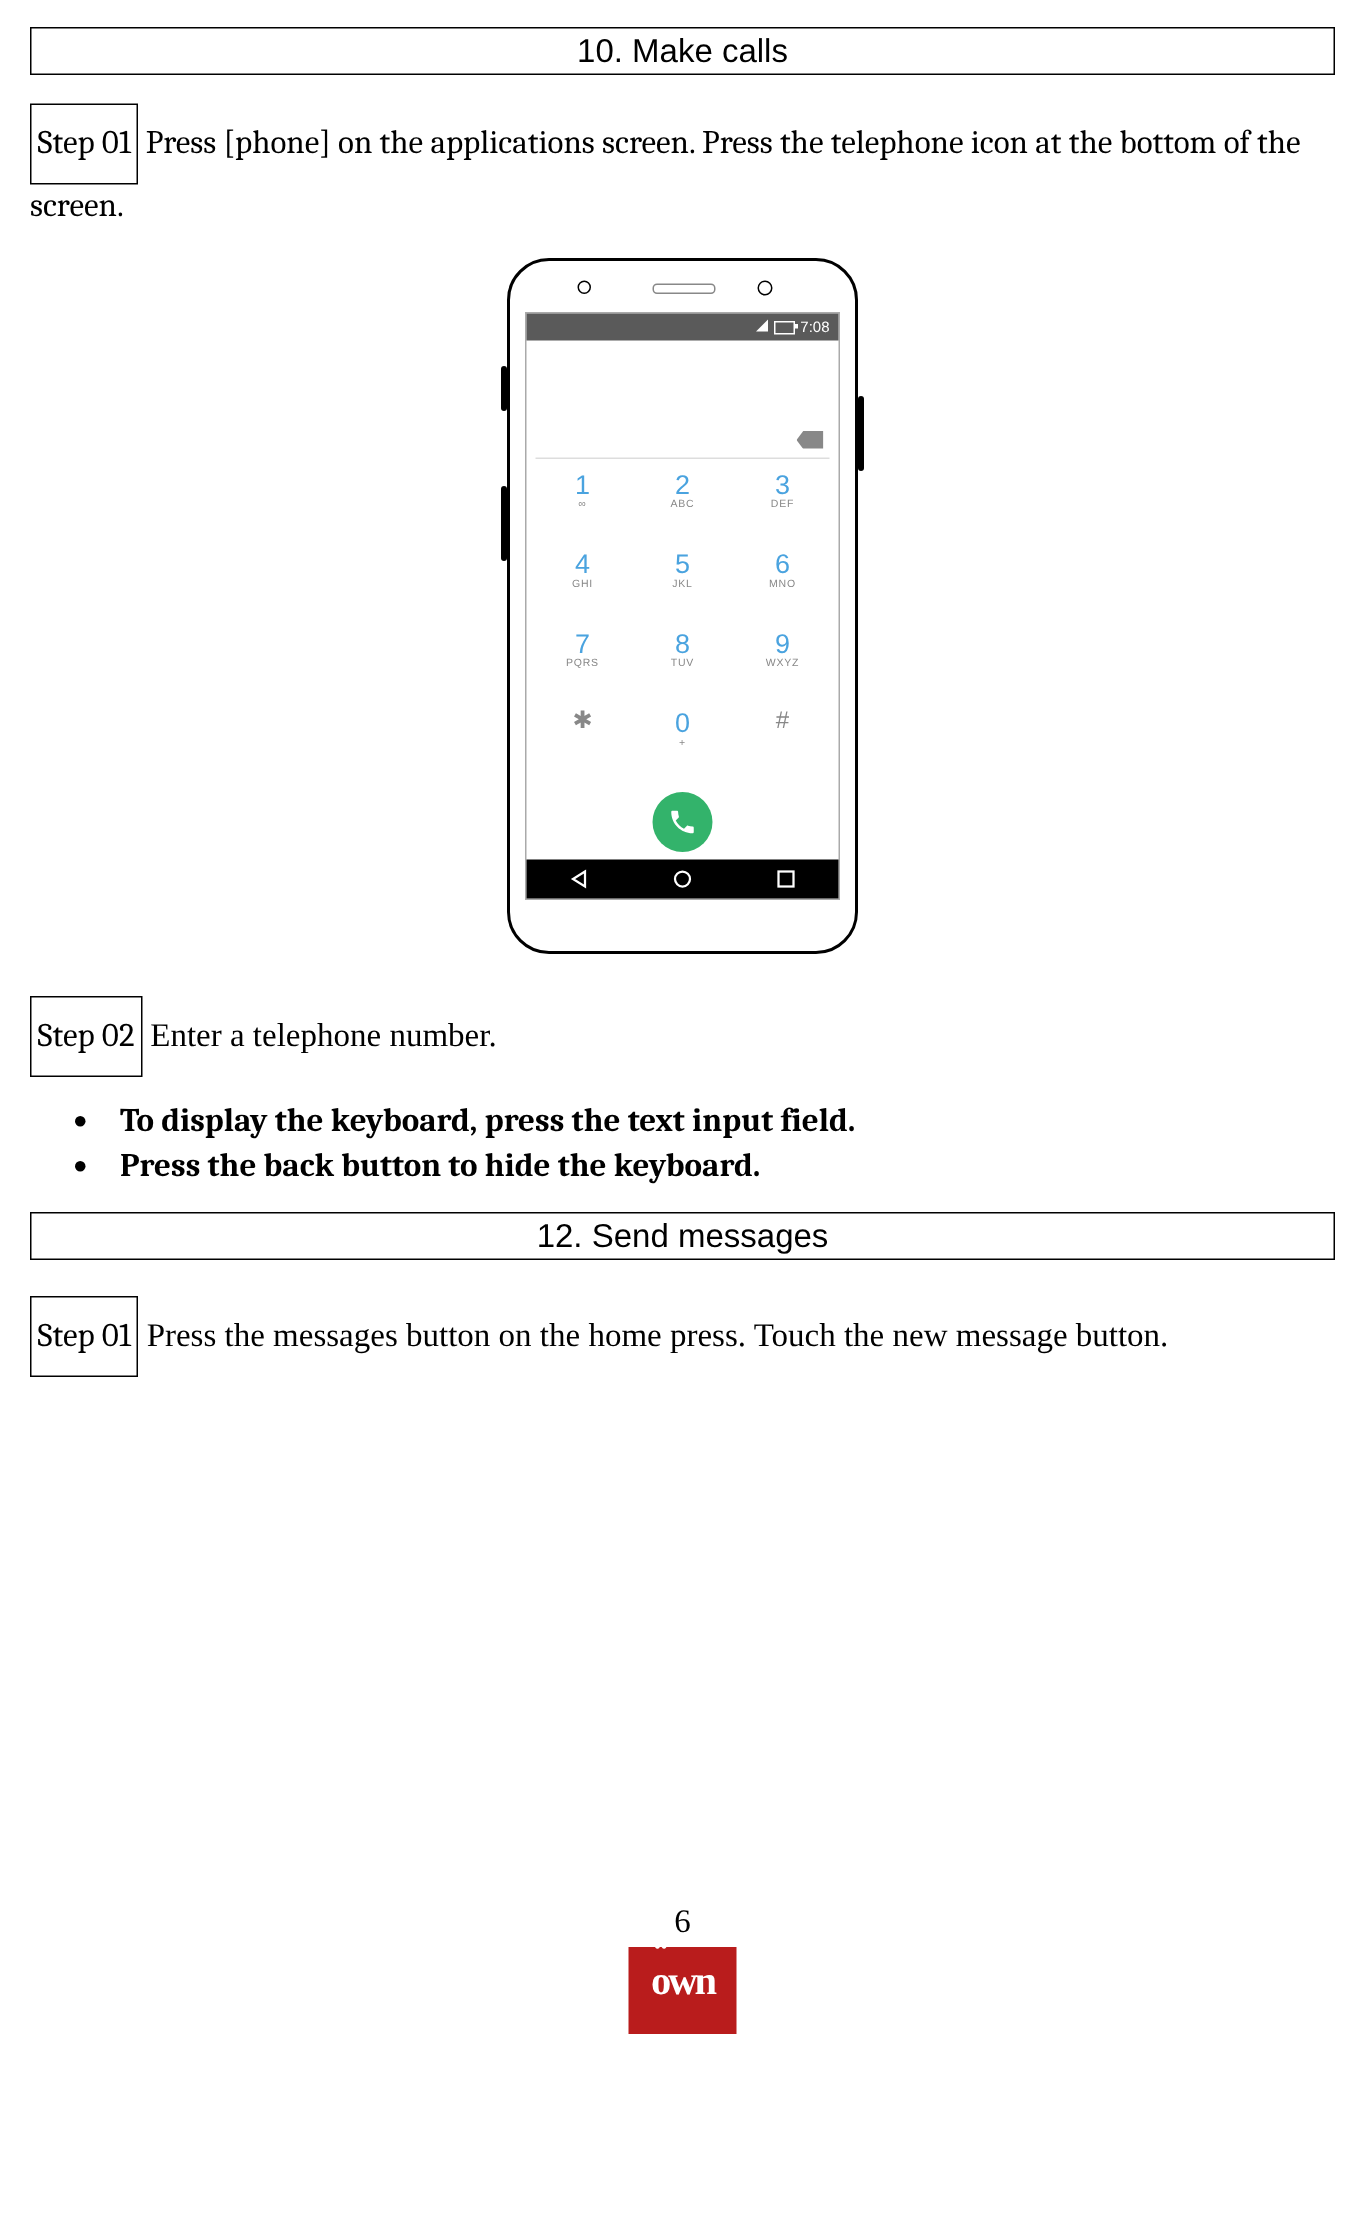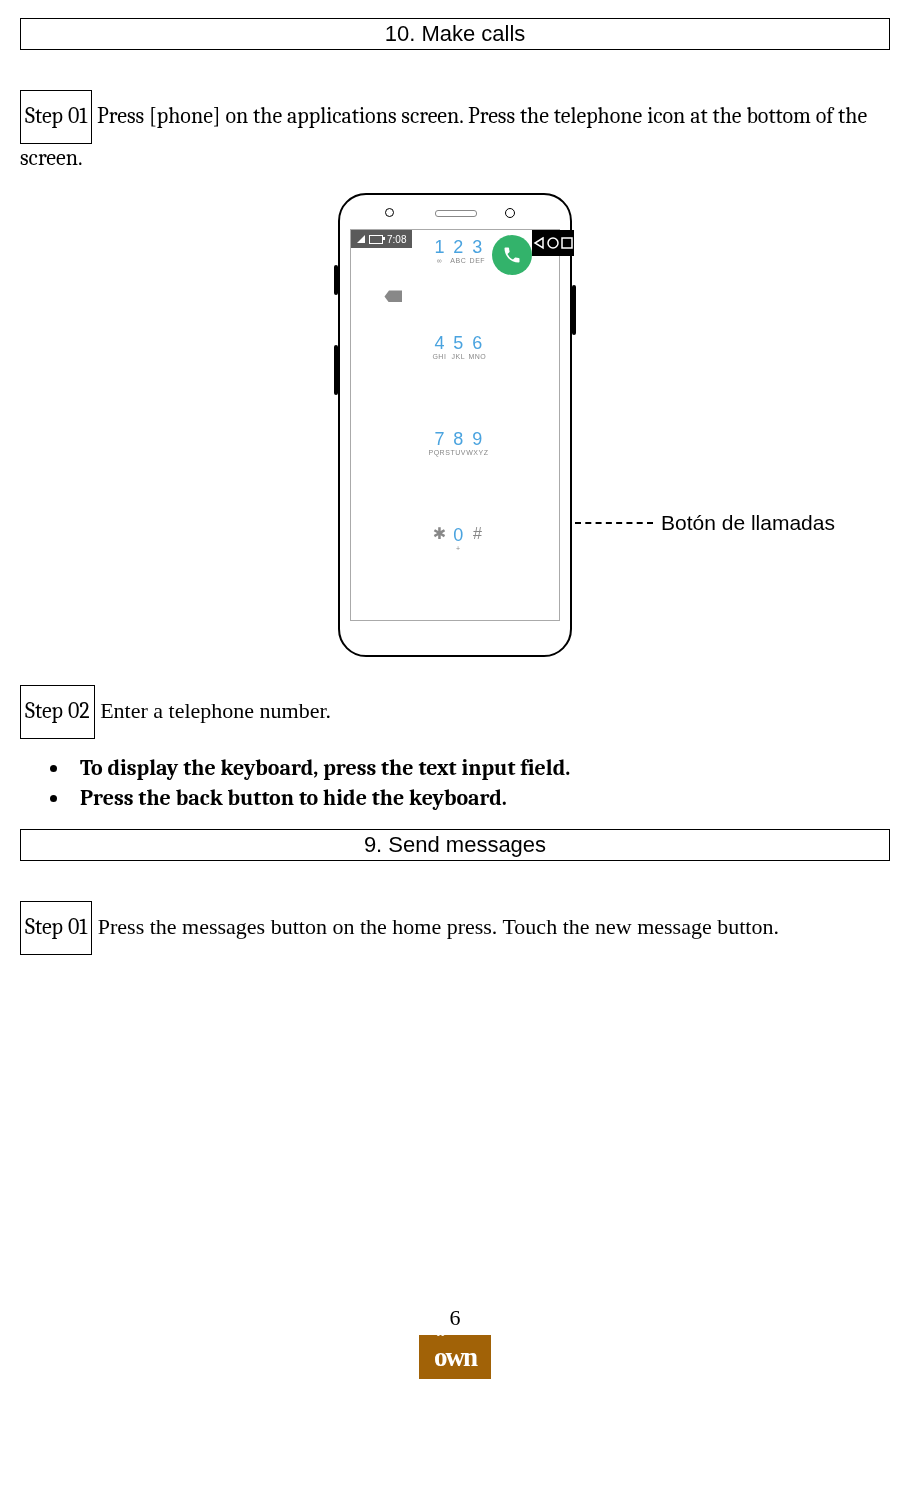--- a/index.html
+++ b/index.html
@@ -17,21 +17,21 @@
     padding: 0 20px 20px 20px;
     position: relative;
   }
   .section-header {
     border: 1px solid #000;
     text-align: center;
     font-family: Arial, Helvetica, sans-serif;
     font-size: 22px;
     padding: 2px 0;
     margin-top: 18px;
-    margin-bottom: 40px;
+    margin-bottom: 19px;
   }
   .step-box {
     border: 1px solid #000;
     padding: 11px 4px;
     display: inline-block;
     font-family: Cambria, "Times New Roman", serif;
   }
   .body-text {
     font-family: Cambria, "Times New Roman", serif;
     line-height: 1.35;
@@ -111,21 +111,21 @@
 
   .screen {
     position: absolute;
     top: 34px;
     left: 10px;
     right: 10px;
     bottom: 34px;
     border: 1px solid #aaa;
     background: #fff;
     display: flex;
-    flex-direction: row;
+    flex-direction: column;
   }
   .status-bar {
     height: 18px;
     background: #5a5a5a;
     color: #fff;
     font-size: 10px;
     display: flex;
     justify-content: flex-end;
     align-items: center;
     padding: 0 6px;
@@ -255,22 +255,22 @@
   
   .footer {
     text-align: center;
     margin-top: 350px;
     font-family: "Times New Roman", serif;
     font-size: 22px;
   }
   .logo {
     display: block;
     margin: 4px auto 0 auto;
-    width: 72px; height: 44px;
-    background: #a16207;
+    width: 72px; height: 58px;
+    background: #b91c1c;
     color: #fff;
     font-family: Georgia, serif;
     font-weight: bold;
     font-size: 27px;
     letter-spacing: -2px;
     text-align: center;
     line-height: 44px;
     position: relative;
   }
   .logo .umlaut {
@@ -381,39 +381,35 @@
           <svg width="14" height="14" class="nav-ic">
               <circle cx="7" cy="7" r="5"></circle>
             </svg>
           <svg width="14" height="14" class="nav-ic">
               <rect x="2" y="2" width="10" height="10"></rect>
             </svg>
         </div>
       </div>
     </div>
 
-    <div class="annotation">
-      <div class="dash-line"></div>
-      <span class="annotation-label">Botón de llamadas</span>
-    </div>
   </div>
 
   <div class="step-line body-text-times">
     <span class="step-box">Step 02</span><span> Enter a telephone number.</span>
   </div>
 
 
 
   <ul class="bullets">
 
   <li>To display the keyboard, press the text input field.</li>
       <li>Press the back button to hide the keyboard.</li>
     </ul>
 
-  <div class="section-header">9. Send messages</div>
+  <div class="section-header">12. Send messages</div>
 
   <div class="step-line body-text-times">
     <span class="step-box">Step 01</span><span> Press the messages button on the home press. Touch the new message button.</span>
   </div>
 
   <div class="footer">
     <div>6</div>
     <div class="logo"><span class="umlaut">o</span>wn</div>
   </div>
 

